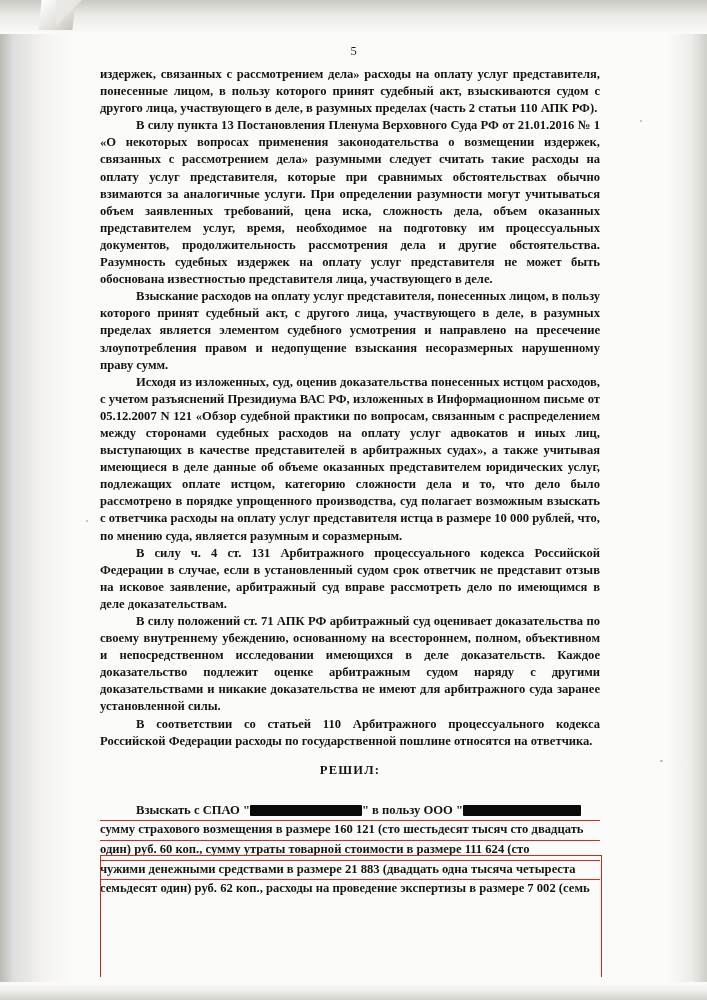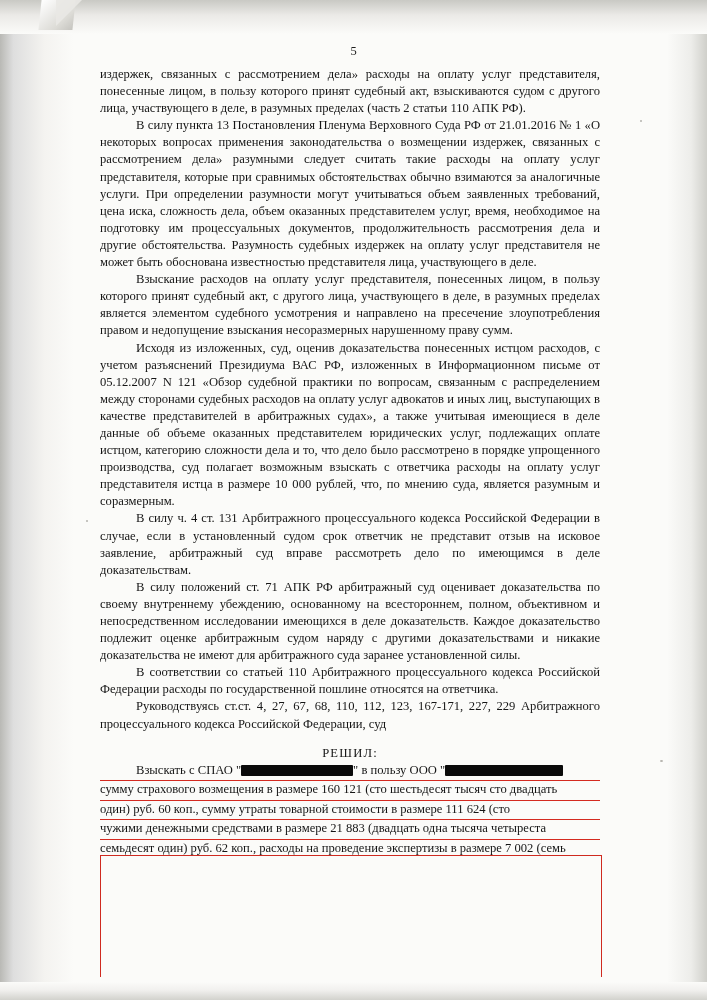--- a/index.html
+++ b/index.html
@@ -75,37 +75,38 @@
     text-align: center;
     font-size: 12.5px;
     color: #1c1c1c;
   }
 
   .doc-body {
     position: absolute;
     top: 66px;
     left: 100px;
     width: 500px;
+    font-weight: bold;
   }
 
   p.para {
     margin: 0 0 0 0;
     text-align: justify;
     text-justify: inter-word;
     font-size: 12.6px;
     line-height: 17.1px;
     color: #151515;
     text-indent: 36px;
     hyphens: none;
   }
   p.para.noindent { text-indent: 0; }
 
   .ruling {
     margin-top: 13px;
-    margin-bottom: 1px;
+    margin-bottom: 24px;
     text-align: center;
     font-size: 12.6px;
     letter-spacing: 1.2px;
     color: #151515;
   }
 
   
   .redacted-block p {
     text-align: justify;
     font-size: 12.6px;
@@ -162,21 +163,20 @@
   <div class="page-number">5</div>
 
   <div class="doc-body">
     <p class="para noindent">издержек, связанных с рассмотрением дела» расходы на оплату услуг представителя, понесенные лицом, в пользу которого принят судебный акт, взыскиваются судом с другого лица, участвующего в деле, в разумных пределах (часть 2 статьи 110 АПК РФ).</p>
     <p class="para">В силу пункта 13 Постановления Пленума Верховного Суда РФ от 21.01.2016 № 1 «О некоторых вопросах применения законодательства о возмещении издержек, связанных с рассмотрением дела» разумными следует считать такие расходы на оплату услуг представителя, которые при сравнимых обстоятельствах обычно взимаются за аналогичные услуги. При определении разумности могут учитываться объем заявленных требований, цена иска, сложность дела, объем оказанных представителем услуг, время, необходимое на подготовку им процессуальных документов, продолжительность рассмотрения дела и другие обстоятельства. Разумность судебных издержек на оплату услуг представителя не может быть обоснована известностью представителя лица, участвующего в деле.</p>
     <p class="para">Взыскание расходов на оплату услуг представителя, понесенных лицом, в пользу которого принят судебный акт, с другого лица, участвующего в деле, в разумных пределах является элементом судебного усмотрения и направлено на пресечение злоупотребления правом и недопущение взыскания несоразмерных нарушенному праву сумм.</p>
     <p class="para">Исходя из изложенных, суд, оценив доказательства понесенных истцом расходов, с учетом разъяснений Президиума ВАС РФ, изложенных в Информационном письме от 05.12.2007 N 121 «Обзор судебной практики по вопросам, связанным с распределением между сторонами судебных расходов на оплату услуг адвокатов и иных лиц, выступающих в качестве представителей в арбитражных судах», а также учитывая имеющиеся в деле данные об объеме оказанных представителем юридических услуг, подлежащих оплате истцом, категорию сложности дела и то, что дело было рассмотрено в порядке упрощенного производства, суд полагает возможным взыскать с ответчика расходы на оплату услуг представителя истца в размере 10 000 рублей, что, по мнению суда, является разумным и соразмерным.</p>
     <p class="para">В силу ч. 4 ст. 131 Арбитражного процессуального кодекса Российской Федерации в случае, если в установленный судом срок ответчик не представит отзыв на исковое заявление, арбитражный суд вправе рассмотреть дело по имеющимся в деле доказательствам.</p>
     <p class="para">В силу положений ст. 71 АПК РФ арбитражный суд оценивает доказательства по своему внутреннему убеждению, основанному на всестороннем, полном, объективном и непосредственном исследовании имеющихся в деле доказательств. Каждое доказательство подлежит оценке арбитражным судом наряду с другими доказательствами и никакие доказательства не имеют для арбитражного суда заранее установленной силы.</p>
     <p class="para">В соответствии со статьей 110 Арбитражного процессуального кодекса Российской Федерации расходы по государственной пошлине относятся на ответчика.</p>
-    <p class="para">Руководствуясь ст.ст. 4, 27, 67, 68, 110, 112, 123, 167-171, 227, 229 Арбитражного процессуального кодекса Российской Федерации, суд</p>
 
     <div class="ruling">РЕШИЛ:</div>
 
     <div class="redacted-block">
       <p>
         <span class="redline">
           <span>Взыскать с СПАО "</span><span class="blackout w1"></span><span>" в пользу ООО "</span><span class="blackout w2"></span>
         </span>
       </p>
       <p style="text-indent:0">

